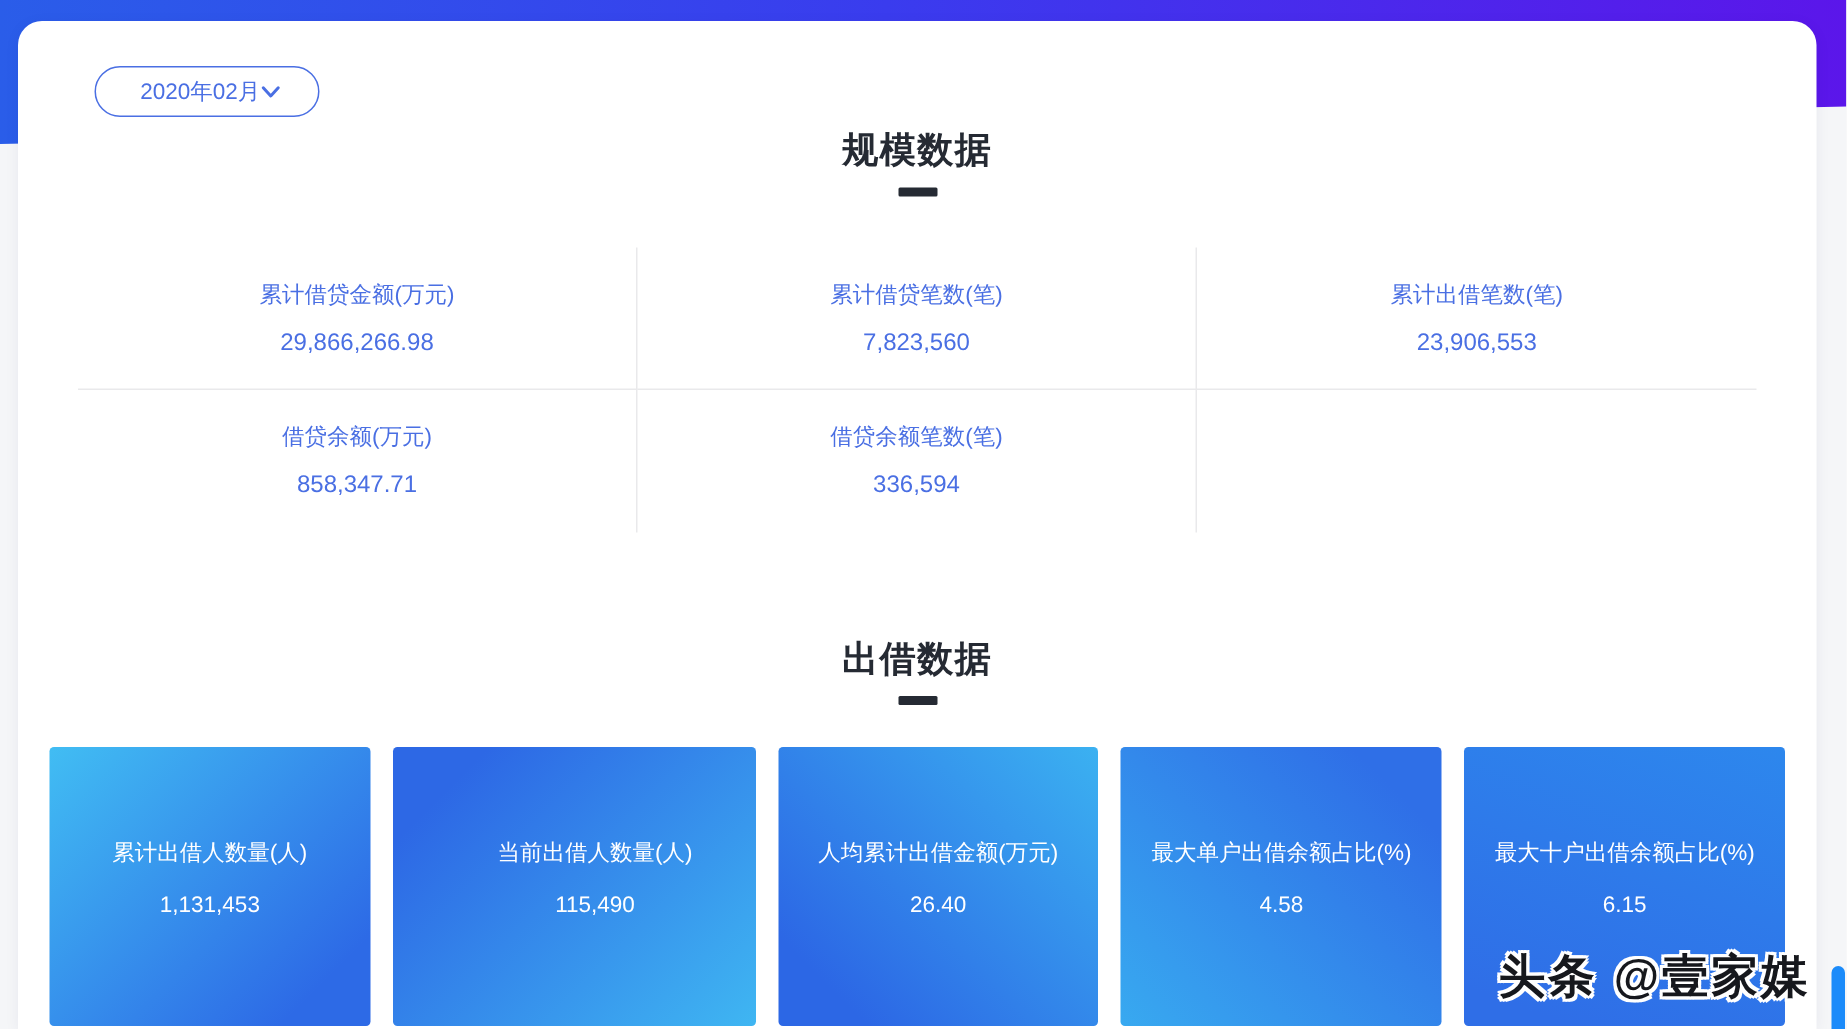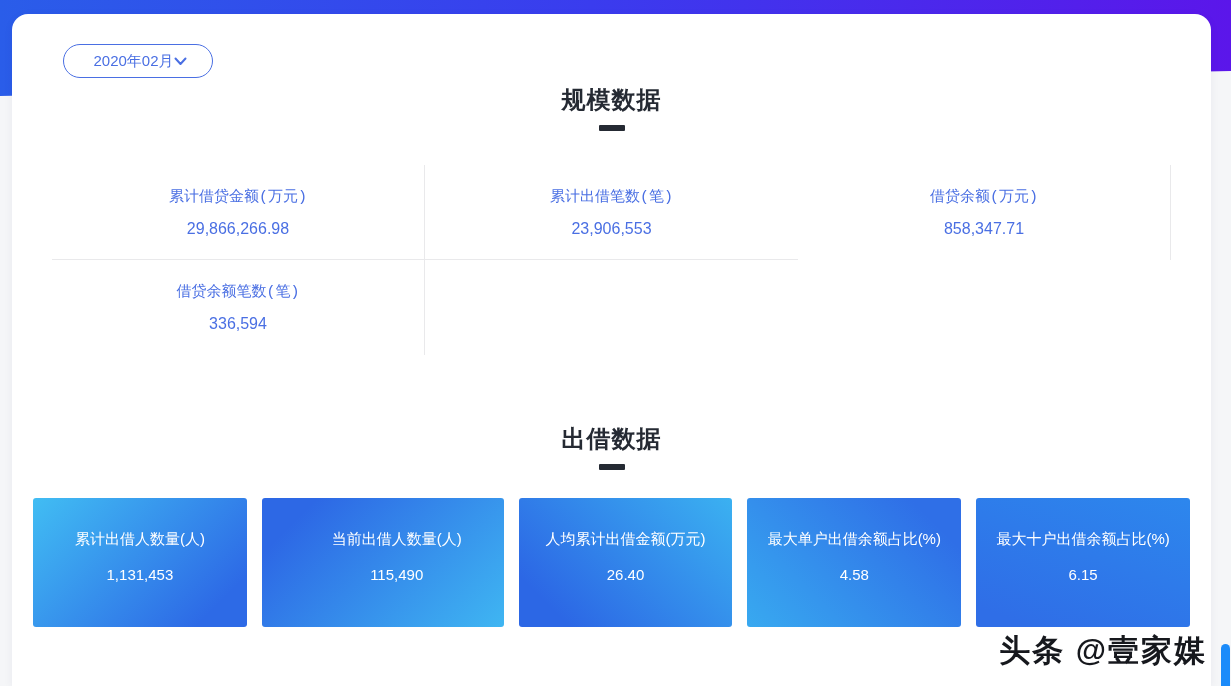--- a/index.html
+++ b/index.html
@@ -56,30 +56,30 @@
     display: grid;
     grid-template-columns: 1fr 1fr 1fr;
   }
   .stat-cell {
     height: 95px;
     display: flex; flex-direction: column;
     align-items: center; justify-content: center;
   }
   .stat-cell.br { border-right: 1px solid #e9e9eb; }
   .stat-cell.bb { border-bottom: 1px solid #e9e9eb; }
-  .stat-label { color: #4a6fe3; font-size: 15px; font-family: Liberation Mono, monospace; }
+  .stat-label { color: #4a6fe3; font-size: 15px; }
   .stat-value { color: #4a6fe3; font-size: 16px; margin-top: 14px; }
   
   .lending-title-wrap { margin-top: 68px; }
   .cards-row {
     margin: 28px 21px 0;
     display: flex; gap: 15px;
   }
   .data-card {
-    flex: 1; height: 129px;
+    flex: 1; height: 186px;
     border-radius: 3px;
     color: #ffffff;
     display: flex; flex-direction: column;
     align-items: center; justify-content: center;
     padding-bottom: 12px;
     text-align: center;
   }
   .data-card:nth-child(1) { background: linear-gradient(135deg, #41bdf3 0%, #2d6ae6 85%); }
   .data-card:nth-child(2) { background: linear-gradient(315deg, #3fb6f2 0%, #2d68e5 85%); padding-left: 28px; }
   .data-card:nth-child(3) { background: linear-gradient(225deg, #3bb1f1 0%, #2c67e5 85%); }
@@ -124,20 +124,24 @@
   <div class="scale-title-wrap">
     <div class="section-title">规模数据</div>
     <div class="title-underline"></div>
   </div>
 
   <div class="stats-grid">
     <div class="stat-cell br bb">
       <div class="stat-label">累计借贷金额(万元)</div>
       <div class="stat-value">29,866,266.98</div>
     </div>
+    <div class="stat-cell br bb">
+      <div class="stat-label">累计借贷笔数(笔)</div>
+      <div class="stat-value">7,823,560</div>
+    </div>
     <div class="stat-cell bb">
       <div class="stat-label">累计出借笔数(笔)</div>
       <div class="stat-value">23,906,553</div>
     </div>
     <div class="stat-cell br">
       <div class="stat-label">借贷余额(万元)</div>
       <div class="stat-value">858,347.71</div>
     </div>
     <div class="stat-cell br">
       <div class="stat-label">借贷余额笔数(笔)</div>

